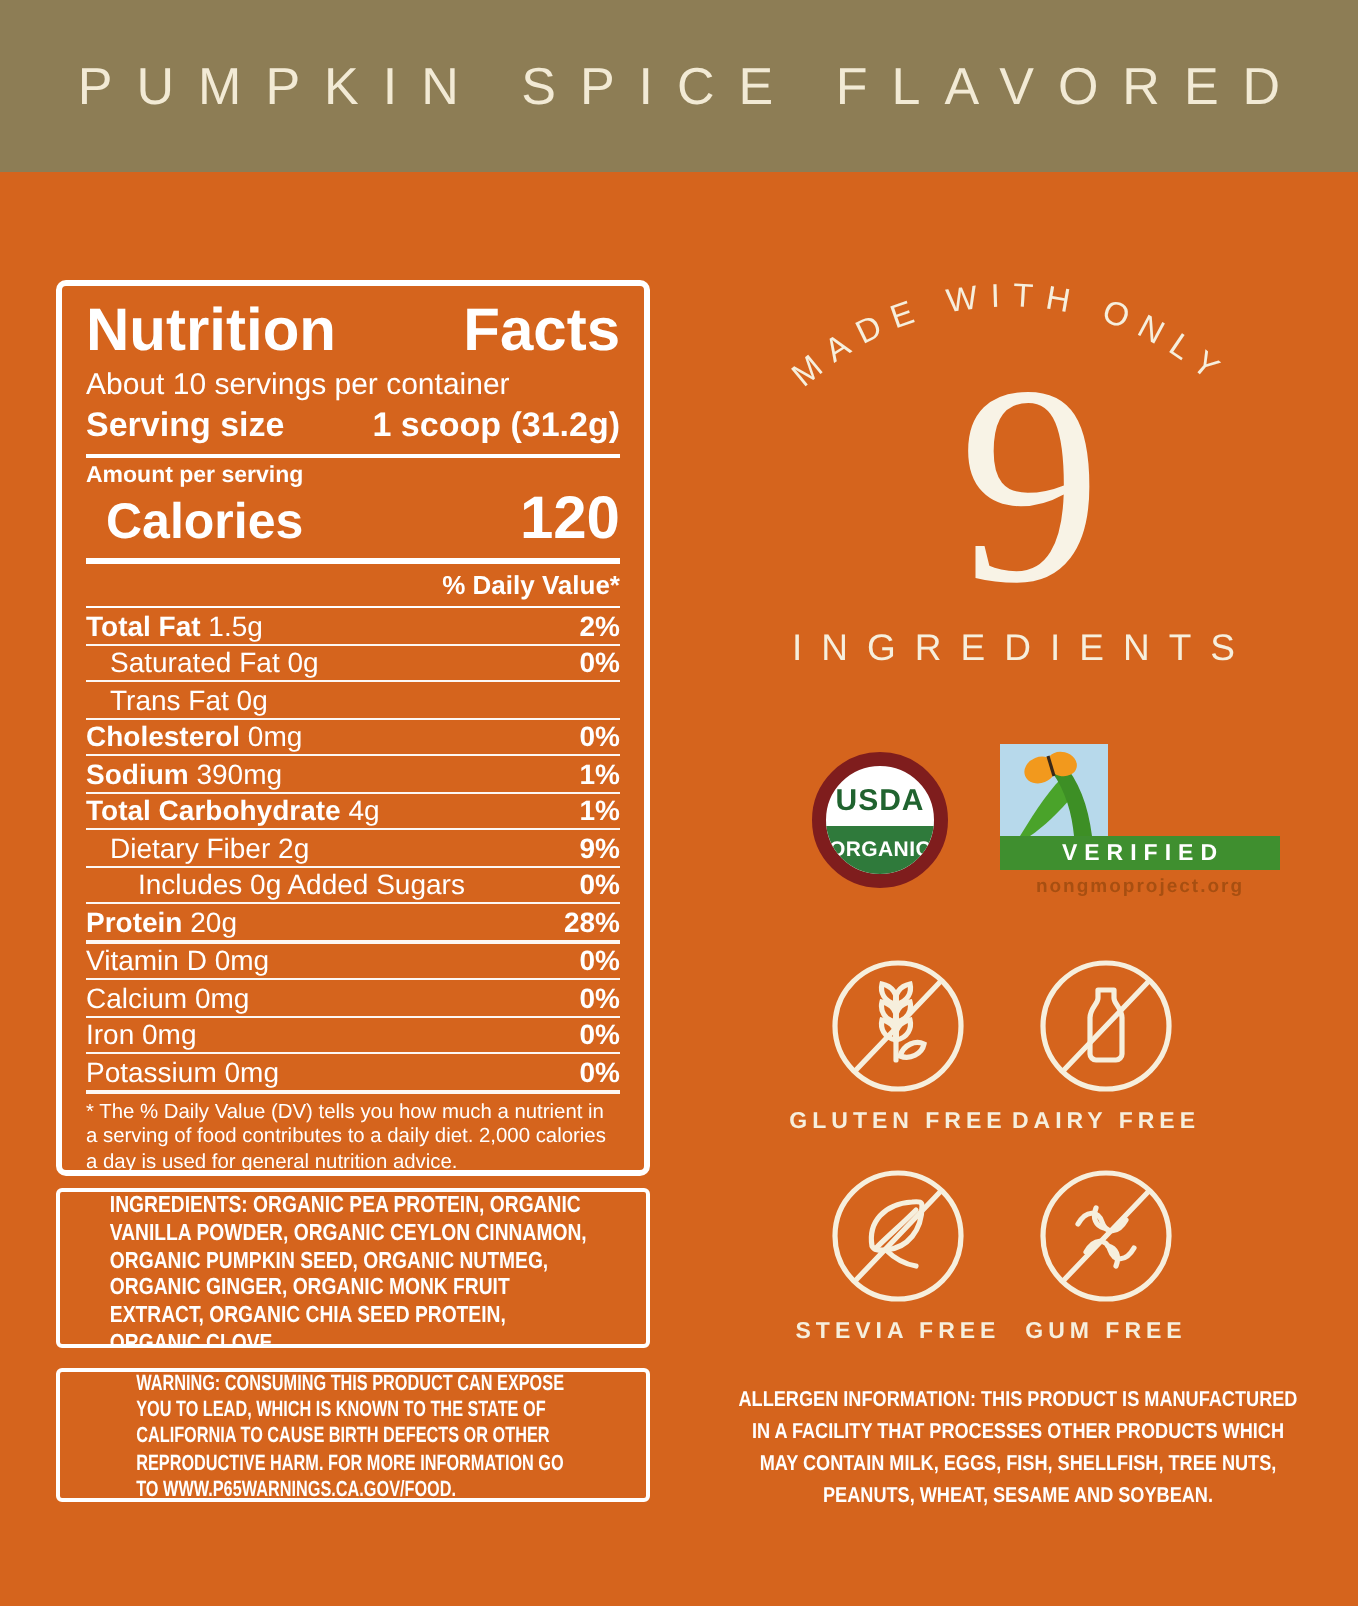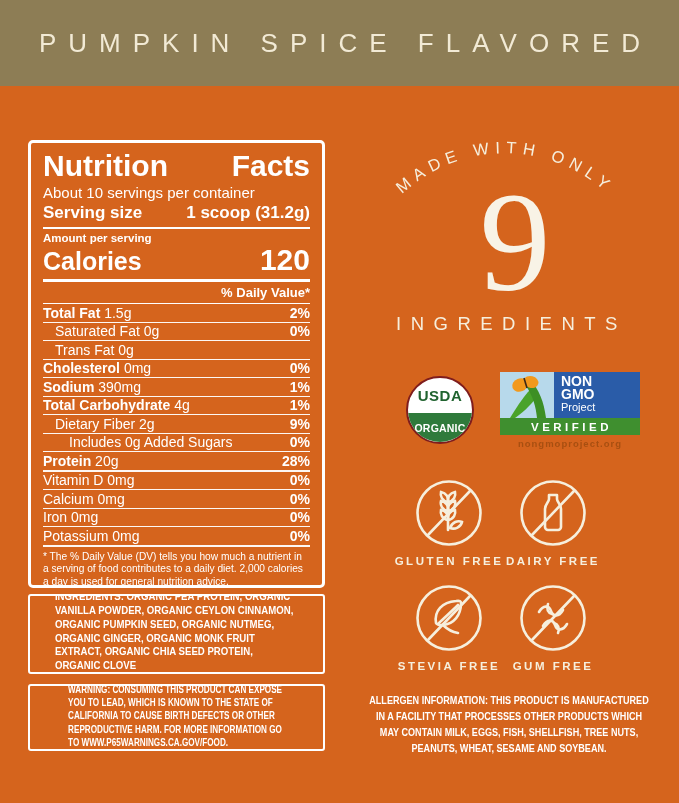--- a/index.html
+++ b/index.html
@@ -14,54 +14,54 @@
   
   .nf{position:absolute;left:28px;top:140px;width:297px;height:448px;border:3px solid #fff;
       border-radius:5px;box-sizing:border-box;padding:6px 12px 6px 12px;color:#ffffff;overflow:hidden;}
   .nf-title{font-size:30px;font-weight:bold;text-align:justify;text-align-last:justify;line-height:33px;}
   .nf-servings{font-size:15px;line-height:18px;margin-top:2px;}
   .nf-ssrow{display:flex;justify-content:space-between;font-weight:bold;font-size:17px;line-height:21px;}
   .nf-sep2{border:0;border-top:2px solid #fff;margin:4px 0 3px 0;}
   .nf-sep3{border:0;border-top:3px solid #fff;margin:3px 0 2px 0;}
   .nf-amount{font-size:11.5px;font-weight:bold;line-height:13px;margin-top:2px;}
   .nf-calrow{display:flex;justify-content:space-between;align-items:baseline;line-height:30px;}
-  .nf-cal-label{font-size:25px;font-weight:bold;}
+  .nf-cal-label{font-size:25px;font-weight:bold;margin-left:10px;}
   .nf-cal-val{font-size:30px;font-weight:bold;}
   .nf-dvh{font-size:13px;font-weight:bold;text-align:right;line-height:16px;padding:1px 0 2px 0;
           border-bottom:1.5px solid #fff;}
   .nrow{display:flex;justify-content:space-between;font-size:14px;line-height:14.5px;
         padding:1.5px 0;border-bottom:1px solid rgba(255,255,255,.95);text-align:right;}
   .nrow.thick{border-bottom-width:2.5px;}
   .nrow:last-child{border-bottom-width:2px;}
   .nrow .b{font-weight:bold;}
   .indent1{padding-left:12px;}
   .indent2{padding-left:26px;}
   .nf-foot{font-size:10.2px;line-height:12.6px;margin-top:4px;}
 
   
   .obox{position:absolute;left:28px;width:297px;border:2.5px solid #fff;border-radius:3px;
-        box-sizing:border-box;color:#fff;display:flex;align-items:flex-end;justify-content:center;overflow:hidden;}
+        box-sizing:border-box;color:#fff;display:flex;align-items:flex-start;justify-content:center;overflow:hidden;}
   .ingredients-box{top:594px;height:80px;}
   .warning-box{top:684px;height:67px;}
   .cond{font-weight:bold;transform-origin:center center;}
   .ing-text{width:330px;font-size:11.6px;line-height:13.8px;transform:scaleX(0.83);}
   .warn-text{width:370px;font-size:11px;line-height:13.2px;transform:scaleX(0.74);}
 
   
   .cream{color:#f6efdd;}
   .arc-svg{position:absolute;left:355px;top:124px;width:300px;height:120px;}
   .big-nine{position:absolute;left:445px;top:183px;width:140px;height:118px;display:flex;
             align-items:center;justify-content:center;color:#f8f3e6;
             font-family:"Liberation Serif",serif;font-size:142px;font-weight:400;}
   .ingredients-word{position:absolute;left:362px;top:313px;width:290px;text-align:center;
                     font-size:18.5px;font-weight:500;letter-spacing:9.5px;padding-left:9px;box-sizing:border-box;}
 
   
   .usda{position:absolute;left:406px;top:376px;width:68px;height:68px;border-radius:50%;
-        border:2px solid #7f1d1d;background:#fff;box-sizing:border-box;overflow:hidden;}
+        border:7px solid #7f1d1d;background:#fff;box-sizing:border-box;overflow:hidden;}
   .usda-top{position:absolute;top:9px;left:0;width:100%;text-align:center;
             color:#20632f;font-weight:bold;font-size:15px;letter-spacing:0.5px;}
   .usda-bottom{position:absolute;bottom:0;left:0;width:100%;height:45%;background:#2f7a3b;
                border-top:2px solid #fff;display:flex;align-items:center;justify-content:center;}
   .usda-bottom span{color:#fff;font-weight:bold;font-size:10.5px;letter-spacing:0.2px;}
 
   
   .ngmo{position:absolute;left:500px;top:372px;width:140px;}
   .ngmo-top{display:flex;height:46px;}
   .ngmo-sky{width:54px;background:#b7d9eb;position:relative;overflow:hidden;}
@@ -197,25 +197,20 @@
     <div class="ngmo-top">
       <div class="ngmo-sky">
         <svg width="54" height="46" viewBox="0 0 54 46">
           <path d="M10 46 C 18 33, 25 22, 34 14 L 37 25 C 30 34, 21 42, 15 46 Z" fill="#4aa32a"></path>
           <path d="M46 46 C 44 30, 39 17, 30 8 L 26 14 C 33 24, 36 35, 37 46 Z" fill="#3d8f25"></path>
           <ellipse cx="20" cy="13" rx="8" ry="6.5" transform="rotate(-22 20 13)" fill="#f2991d"></ellipse>
           <ellipse cx="31" cy="10" rx="7.5" ry="6" transform="rotate(14 31 10)" fill="#f2991d"></ellipse>
           <path d="M24 6 L 27 16" stroke="#3b2817" stroke-width="1.6" fill="none"></path>
         </svg>
       </div>
-      <div class="ngmo-blue">
-        <div class="l1">NON</div>
-        <div class="l1">GMO</div>
-        <div class="l3">Project</div>
-      </div>
     </div>
     <div class="ngmo-verified">
       <span>VERIFIED</span>
     </div>
     <div class="ngmo-url">nongmoproject.org</div>
   </div>
 
   <div class="fcell c1r1 cream">
     <svg width="70" height="70" viewBox="0 0 70 70">
       <g stroke="#f6efdd" stroke-width="2.6" fill="none" stroke-linecap="round">

